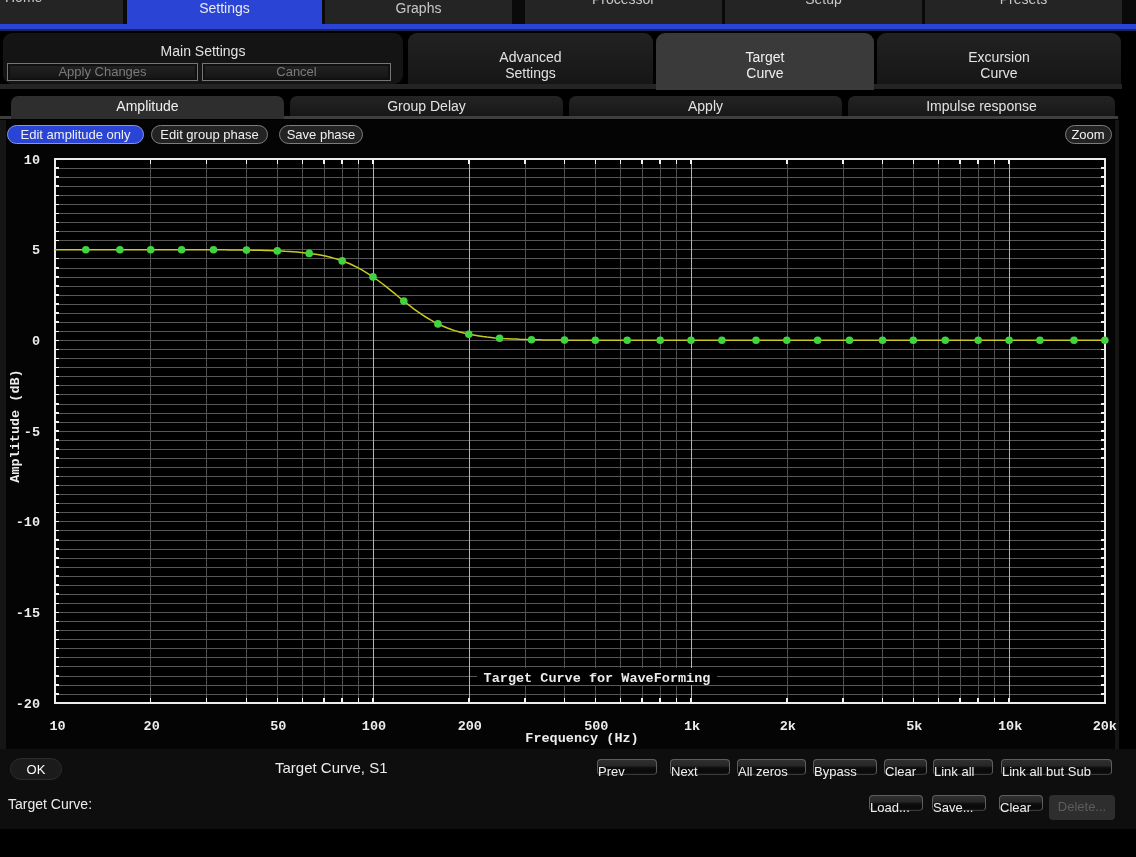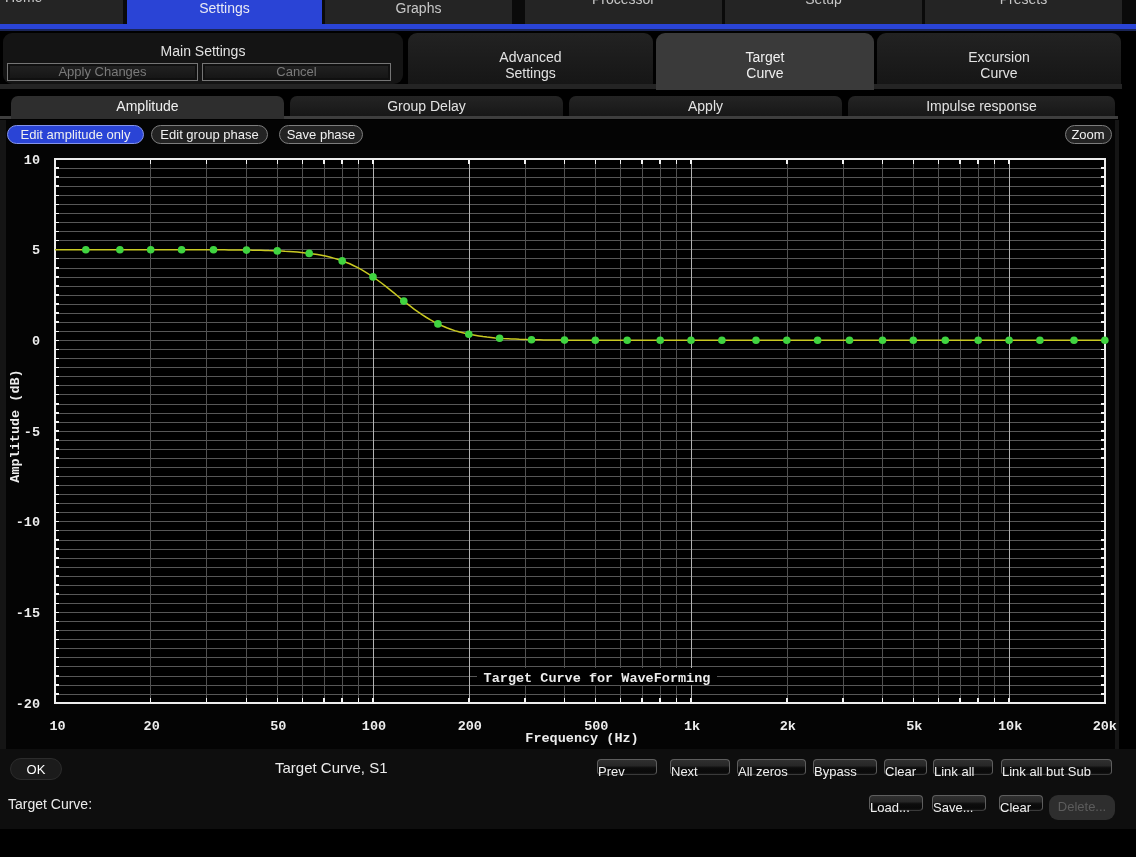--- a/index.html
+++ b/index.html
@@ -118,13 +118,13 @@
 <div class="gbtn" style="left:737px;top:759px;width:69px">All zeros</div>
 <div class="gbtn" style="left:813px;top:759px;width:64px">Bypass</div>
 <div class="gbtn" style="left:884px;top:759px;width:43px">Clear</div>
 <div class="gbtn" style="left:933px;top:759px;width:60px">Link all</div>
 <div class="gbtn" style="left:1001px;top:759px;width:111px">Link all but Sub</div>
 
 <div class="abs" style="left:8px;top:796px;font-size:14px;color:#ececec">Target Curve:</div>
 <div class="gbtn" style="left:869px;top:795px;width:54px">Load...</div>
 <div class="gbtn" style="left:932px;top:795px;width:54px">Save...</div>
 <div class="gbtn" style="left:999px;top:795px;width:44px">Clear</div>
-<div class="abs" style="left:1049px;top:795px;width:66px;height:25px;border-radius:9px;background:#2e2e2e;color:#5c5c5c;font-size:13px;line-height:23px;text-align:center">Delete...</div>
+<div class="abs" style="left:1049px;top:795px;width:66px;height:25px;border-radius:4px;background:#2e2e2e;color:#5c5c5c;font-size:13px;line-height:23px;text-align:center">Delete...</div>
 
 </body></html>

